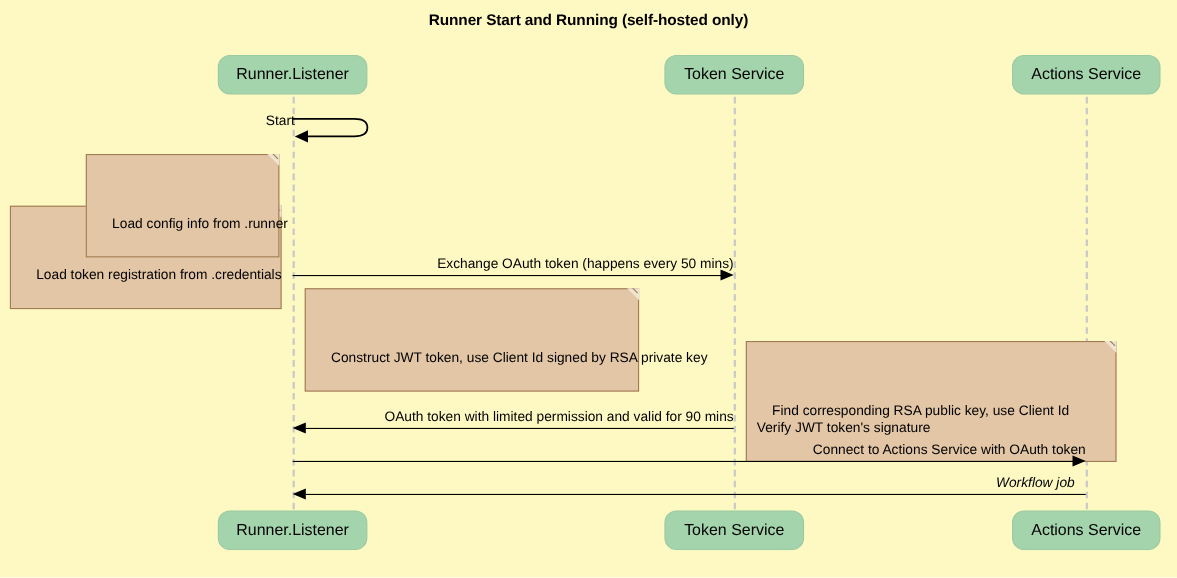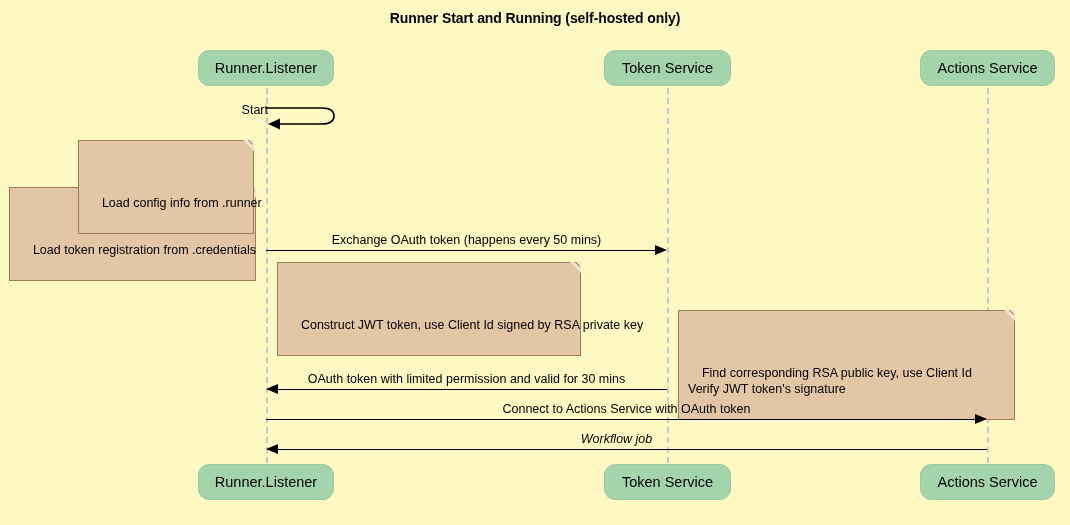--- a/index.html
+++ b/index.html
@@ -115,21 +115,21 @@
   .arrowhead.left {
     border-top: 5.5px solid transparent;
     border-bottom: 5.5px solid transparent;
     border-right: 12px solid #000000;
   }
   .msg-label {
     position: absolute;
     font-size: 12.5px;
     color: #000000;
     white-space: nowrap;
-    text-align: center;
+    text-align: right;
   }
   .self-loop {
     position: absolute;
   }
   .self-loop svg { display: block; }
 </style>
 </head>
 <body>
 
 <div id="diagram">
@@ -180,21 +180,21 @@
     <span class="note-text">Construct JWT token, use Client Id signed by RSA private key</span>
   </div>
 
   <div class="note" style="left:678px; top:310px; width:337px;">
     <span class="fold"></span>
     <span class="fold-edge"></span>
     <span class="note-text">Find corresponding RSA public key, use Client Id
 Verify JWT token's signature</span>
   </div>
 
-  <div class="msg-label" style="left:266px; top:372px; width:401px;">OAuth token with limited permission and valid for 30 mins</div>
+  <div class="msg-label" style="left:266px; top:372px; width:401px;">OAuth token with limited permission and valid for 90 mins</div>
   <div class="msg-line" style="left:278px; top:389px; width:389px;"></div>
   <div class="arrowhead left" style="left:266px; top:384px;"></div>
 
   <div class="msg-label" style="left:266px; top:402px; width:721px;">Connect to Actions Service with OAuth token</div>
   <div class="msg-line" style="left:266px; top:419px; width:710px;"></div>
   <div class="arrowhead right" style="left:975px; top:414px;"></div>
 
   <div class="msg-label" style="left:256px; top:432px; width:721px;font-style:italic;">Workflow job</div>
   <div class="msg-line" style="left:278px; top:449px; width:709px;"></div>
   <div class="arrowhead left" style="left:266px; top:444px;"></div>

